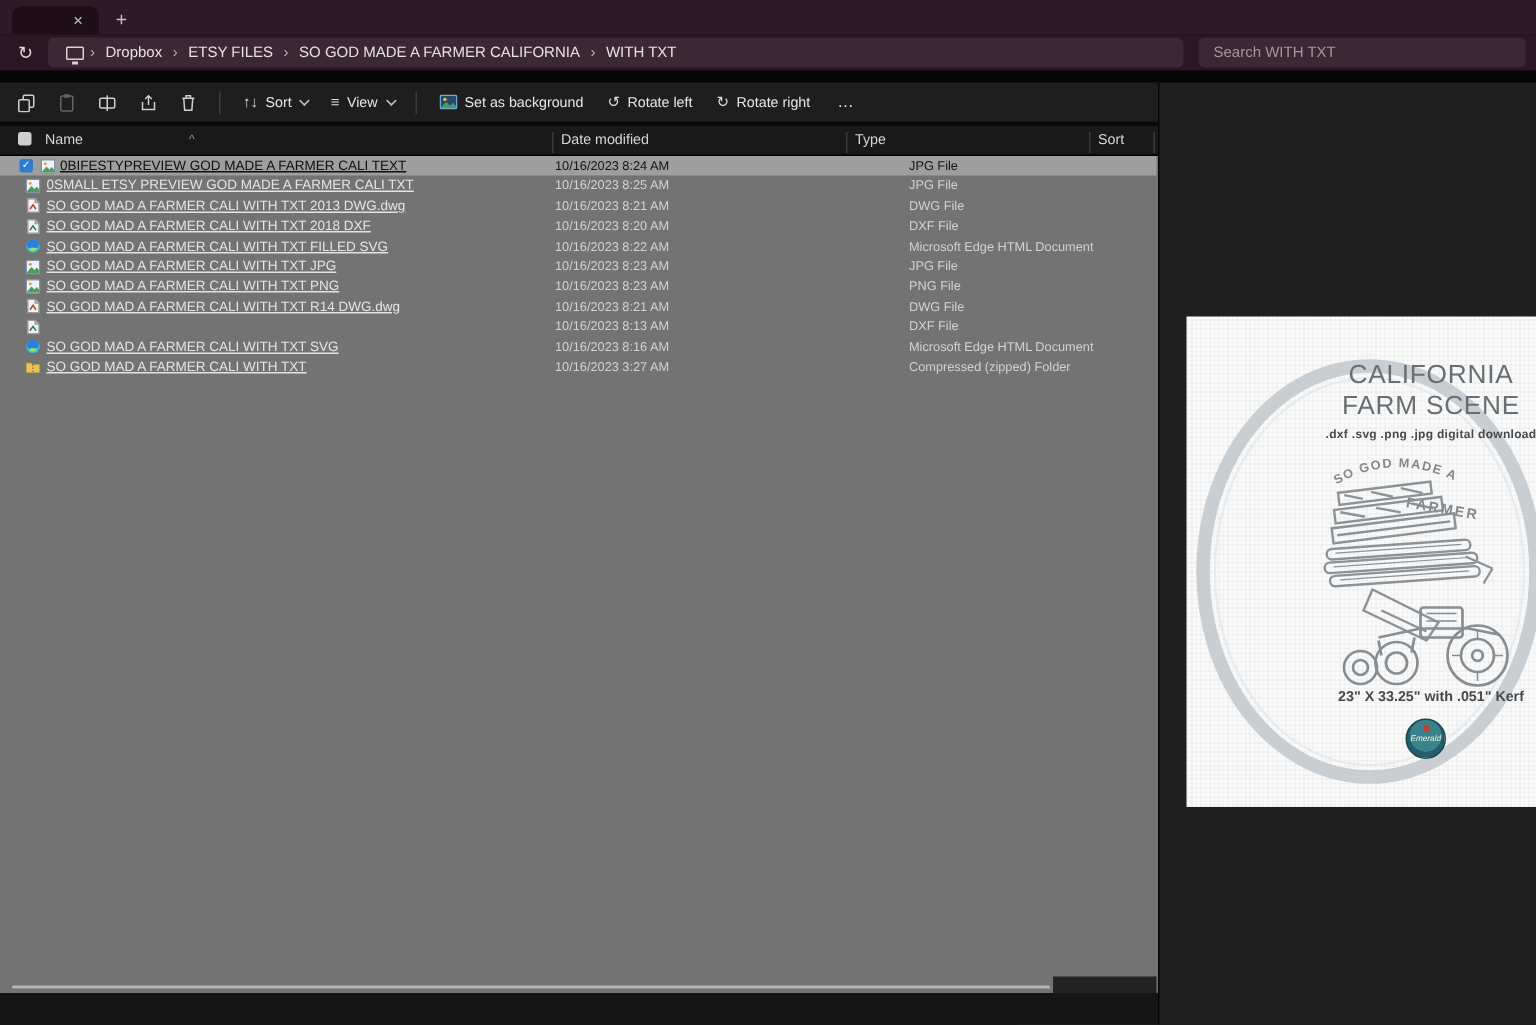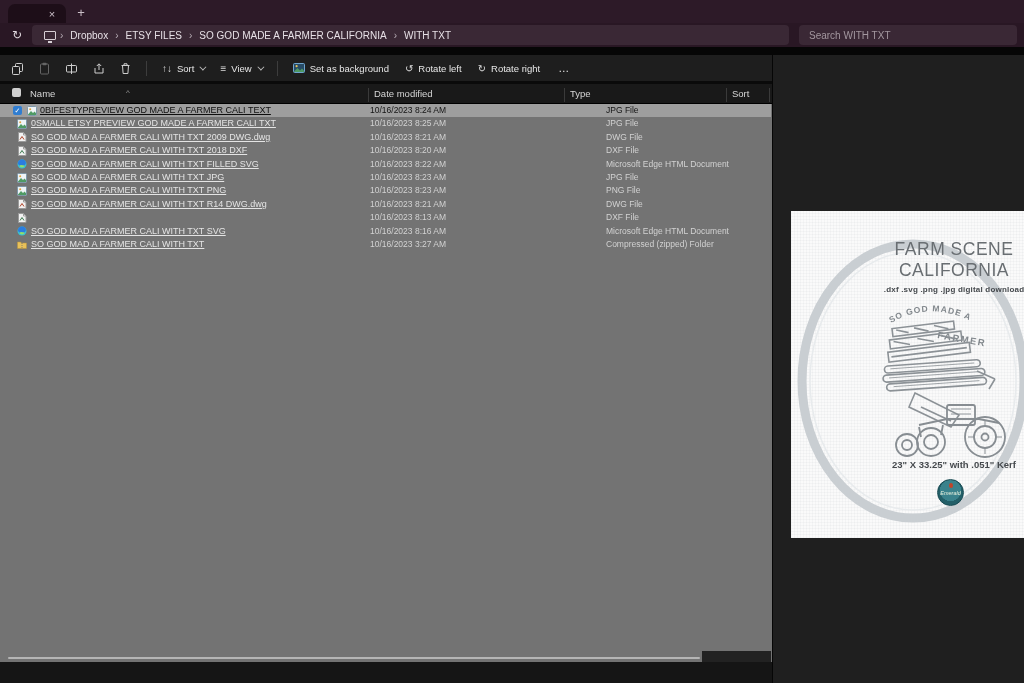--- a/index.html
+++ b/index.html
@@ -232,21 +232,21 @@
     </div>
 
     <div class="row" style="top:46.8px">
       <span class="ficon">
           <svg width="10" height="10" viewBox="0 0 10 10">
             <path d="M1.5 0.5 h5 L9 3 V9.5 H1.5 Z" fill="#f2f2f2" stroke="#9a9a9a"></path>
             <path d="M6.5 0.5 V3 H9" fill="none" stroke="#9a9a9a"></path>
             <path d="M3 7.5 L5 4.5 L7 7.5" fill="none" stroke="#b0452a"></path>
           </svg>
         </span>
-      <span class="fname">SO GOD MAD A FARMER CALI WITH TXT 2009 DWG.dwg</span>
+      <span class="fname">SO GOD MAD A FARMER CALI WITH TXT 2013 DWG.dwg</span>
       <span class="fdate">10/16/2023 8:21 AM</span>
       <span class="ftype">DWG File</span>
     </div>
 
     <div class="row" style="top:60.2px">
       <span class="ficon">
           <svg width="10" height="10" viewBox="0 0 10 10">
             <path d="M1.5 0.5 h5 L9 3 V9.5 H1.5 Z" fill="#f2f2f2" stroke="#9a9a9a"></path>
             <path d="M6.5 0.5 V3 H9" fill="none" stroke="#9a9a9a"></path>
             <path d="M3 7.5 L5 4.5 L7 7.5" fill="none" stroke="#3a7a4e"></path>
@@ -396,22 +396,22 @@
             <path d="M194 215 v-6 M194 237 v6 M183 226 h-6 M205 226 h6" stroke-width="1"></path>
             <circle cx="140" cy="231" r="14"></circle>
             <circle cx="140" cy="231" r="7"></circle>
             <circle cx="116" cy="234" r="11"></circle>
             <circle cx="116" cy="234" r="5"></circle>
             <path d="M152 214 L150 224 M128 216 L130 226"></path>
           </g>
         </svg>
       </div>
       <div class="ptitle">
+        <div>CALIFORNIA</div>
         <div>FARM SCENE</div>
-        <div>CALIFORNIA</div>
       </div>
       <div class="pformats">.dxf .svg .png .jpg digital download</div>
       <div class="pdims">23" X 33.25" with .051" Kerf</div>
       <div class="plogo">
         <span class="flame"></span>
         <span class="ltxt">Emerald</span>
       </div>
     </div>
   </div>
 

